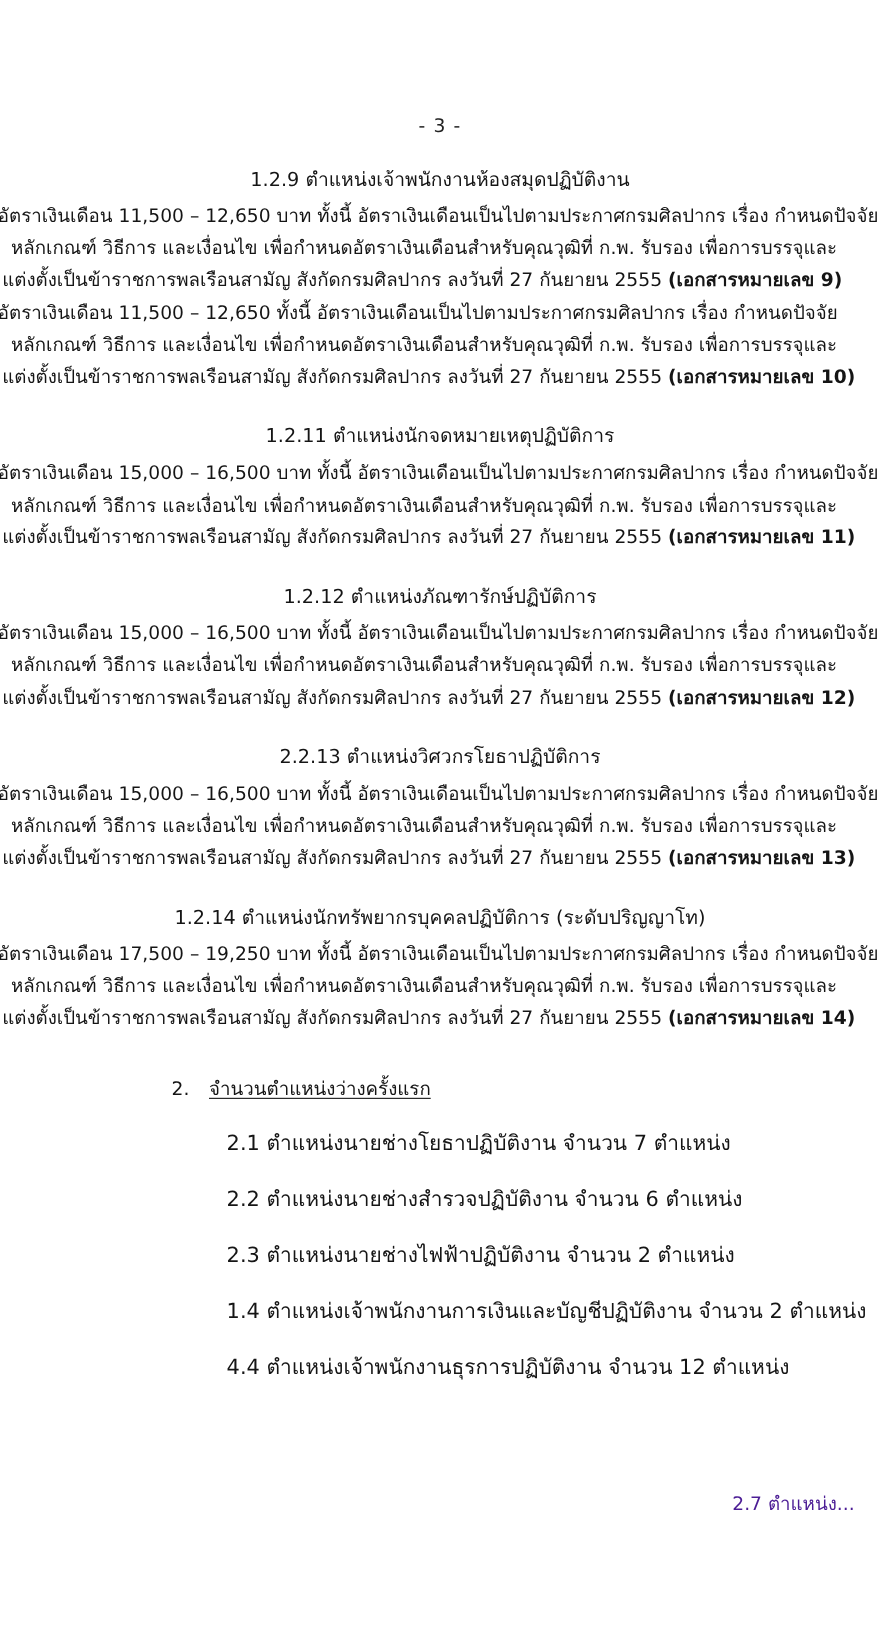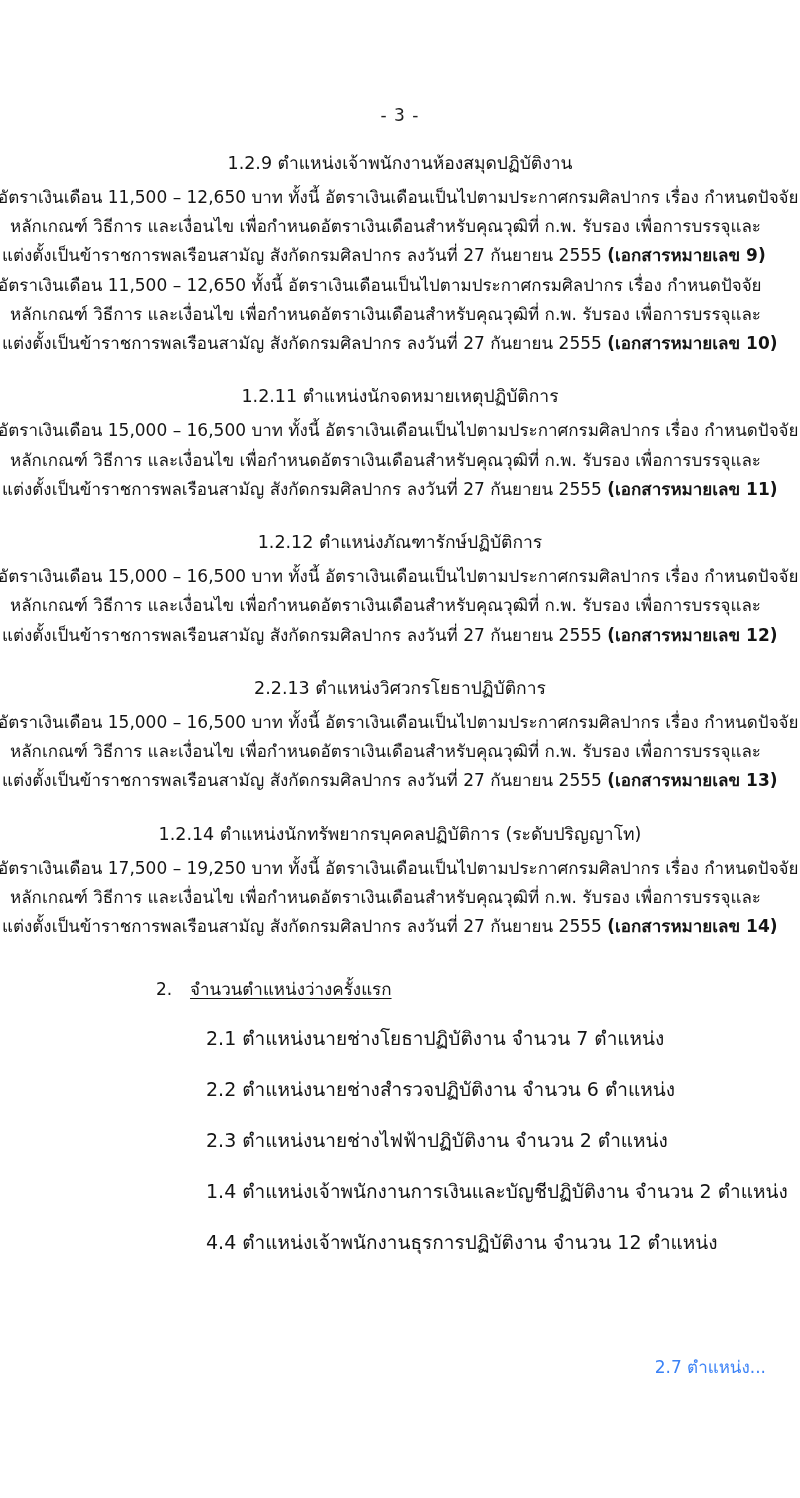--- a/index.html
+++ b/index.html
@@ -82,24 +82,24 @@
     color: #151515;
     margin-top: 21px;
     padding-left: 50px;
     white-space: nowrap;
   }
   .sub-item .label {
     margin-right: 6px;
   }
   .footer-note {
     position: absolute;
-    right: 34px;
+    right: 23px;
     bottom: 118px;
     font-size: 17px;
-    color: #3b82f6;
+    color: #4c1d95;
   }
 </style>
 </head>
 <body>
 
 <div class="page">
 
   <div class="page-number">- 3 -</div>
 
   <div class="body-block">

